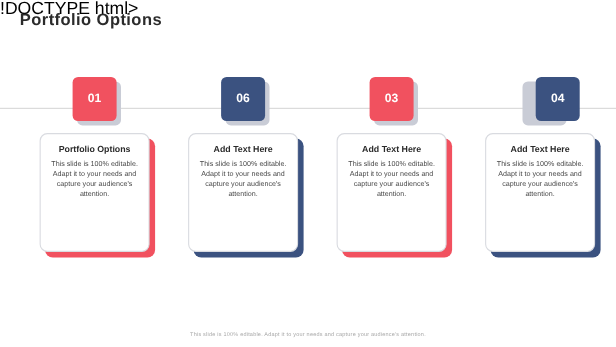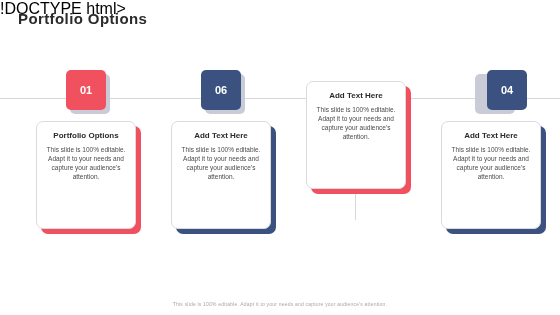--- a/index.html
+++ b/index.html
@@ -182,20 +182,24 @@
     <div class="card-wrap">
       <div class="card-shadow" style="background:#3b5280;"></div>
       <div class="card">
         <div class="card-title">Add Text Here</div>
         <div class="card-body">This slide is 100% editable. Adapt it to your needs and capture your audience's attention.</div>
       </div>
     </div>
   </div>
 
   <div class="step" style="left:302px;">
+    <div class="badge-wrap">
+      <div class="badge-shadow"></div>
+      <div class="badge" style="background:#f1515f;">03</div>
+    </div>
     <div class="stem"></div>
     <div class="card-wrap">
       <div class="card-shadow" style="background:#f1515f;"></div>
       <div class="card">
         <div class="card-title">Add Text Here</div>
         <div class="card-body">This slide is 100% editable. Adapt it to your needs and capture your audience's attention.</div>
       </div>
     </div>
   </div>
 

